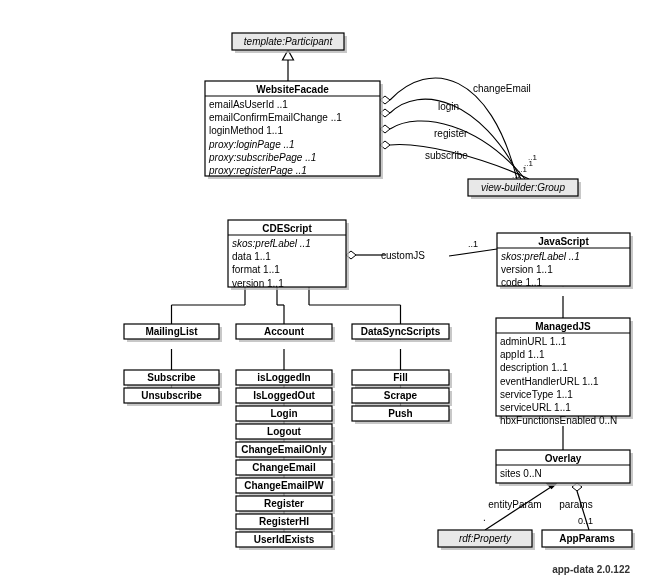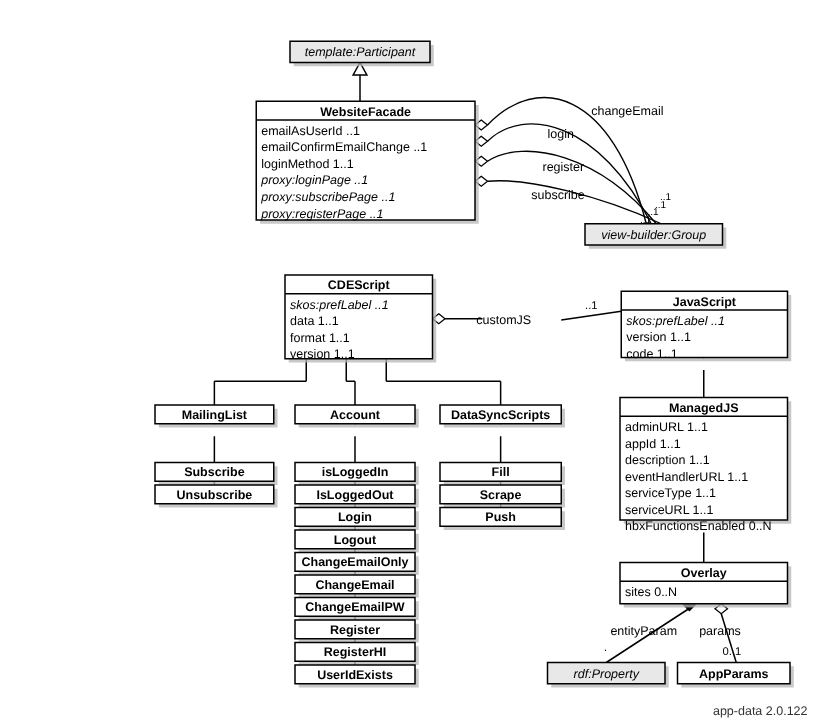--- a/index.html
+++ b/index.html
@@ -1,22 +1,22 @@
 <!DOCTYPE html>
 <html><head>
 <meta charset="utf-8">
 <style>
   html,body{margin:0;padding:0;background:#ffffff;}
   body{width:650px;height:581px;overflow:hidden;
        font-family:"Liberation Sans","DejaVu Sans",sans-serif;}
   #diagram{position:relative;width:650px;height:581px;}
   svg{position:absolute;left:0;top:0;}
   .footer{
-    position:absolute;right:4px;bottom:6px;
-    font-size:10px;color:#333;font-family:"Liberation Sans",sans-serif;
+    position:absolute;right:20px;bottom:6px;
+    font-size:10px;color:#333;font-family:"Liberation Sans",sans-serif;font-weight:bold;
   }
 </style>
 </head>
 <body>
 
 <div id="diagram">
 
   <svg id="canvas" width="650" height="581" xmlns="http://www.w3.org/2000/svg">
       <g>
         <polygon points="385,96 390,100 385,104 380,100" fill="#ffffff" stroke="#000000" stroke-width="1"></polygon>

